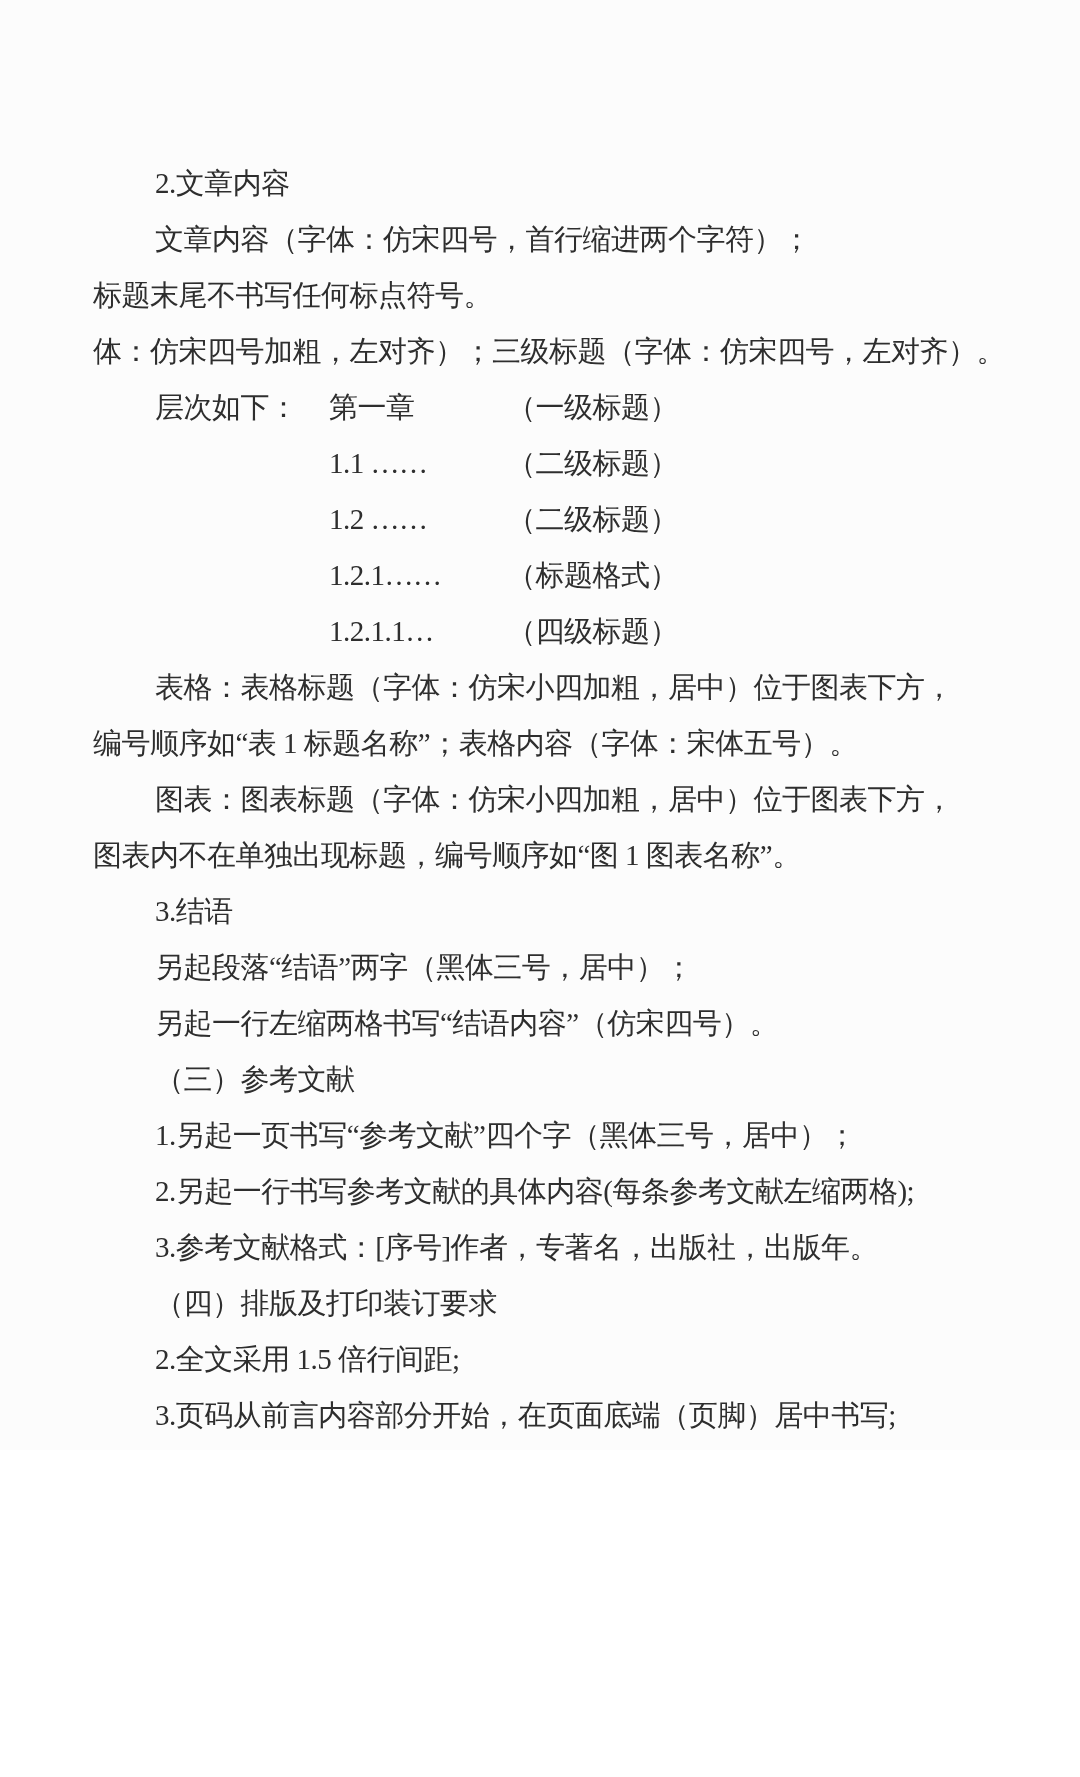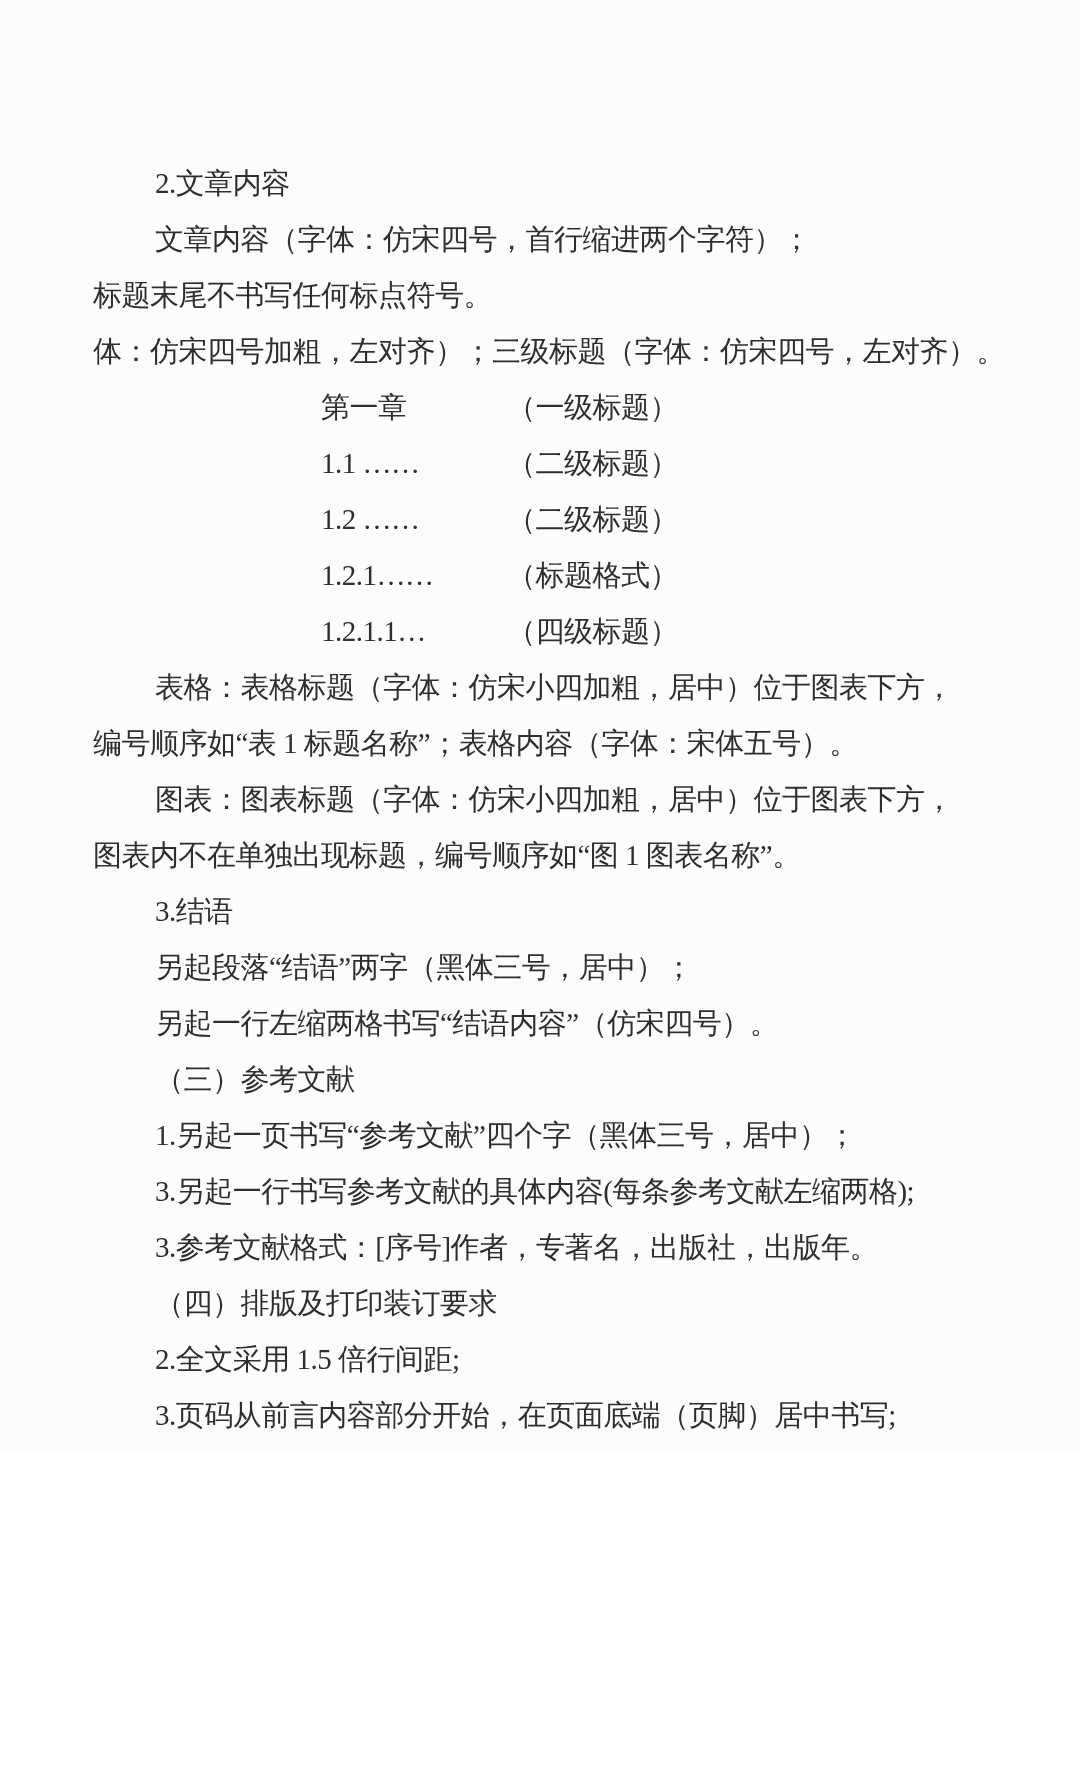--- a/index.html
+++ b/index.html
@@ -34,21 +34,21 @@
   }
   .hier-row {
     position: relative;
   }
   .hier-label {
     position: absolute;
     left: 62px;
   }
   .hier-num {
     position: absolute;
-    left: 228px;
+    left: 236px;
   }
   .hier-desc {
     position: absolute;
     left: 414px;
   }
   .footer {
     position: absolute;
     top: 1674px;
     left: 0;
     width: 100%;
@@ -65,20 +65,21 @@
   <div class="content">
 
     <div class="line indent">2.文章内容</div>
 
     <div class="line indent">文章内容（字体：仿宋四号，首行缩进两个字符）；</div>
 
     <div class="line">标题末尾不书写任何标点符号。</div>
     <div class="line">体：仿宋四号加粗，左对齐）；三级标题（字体：仿宋四号，左对齐）。</div>
 
     <div class="line hier-row">
+      <span class="hier-label">层次如下：</span>
       <span class="hier-num">第一章</span>
       <span class="hier-desc">（一级标题）</span>
     </div>
     <div class="line hier-row">
       <span class="hier-num">1.1 ……</span>
       <span class="hier-desc">（二级标题）</span>
     </div>
     <div class="line hier-row">
       <span class="hier-num">1.2 ……</span>
       <span class="hier-desc">（二级标题）</span>
@@ -98,21 +99,21 @@
     <div class="line indent">图表：图表标题（字体：仿宋小四加粗，居中）位于图表下方，</div>
     <div class="line">图表内不在单独出现标题，编号顺序如“图 1 图表名称”。</div>
 
     <div class="line indent">3.结语</div>
 
     <div class="line indent">另起段落“结语”两字（黑体三号，居中）；</div>
     <div class="line indent">另起一行左缩两格书写“结语内容”（仿宋四号）。</div>
 
     <div class="line indent">（三）参考文献</div>
     <div class="line indent">1.另起一页书写“参考文献”四个字（黑体三号，居中）；</div>
-    <div class="line indent">3.另起一行书写参考文献的具体内容(每条参考文献左缩两格);</div>
+    <div class="line indent">2.另起一行书写参考文献的具体内容(每条参考文献左缩两格);</div>
     <div class="line indent">3.参考文献格式：[序号]作者，专著名，出版社，出版年。</div>
 
     <div class="line indent">（四）排版及打印装订要求</div>
     <div class="line indent">2.全文采用 1.5 倍行间距;</div>
     <div class="line indent">3.页码从前言内容部分开始，在页面底端（页脚）居中书写;</div>
     <div class="line indent">4.打印后沿左侧装订。</div>
 
   </div>
 
   <div class="footer">6</div>

